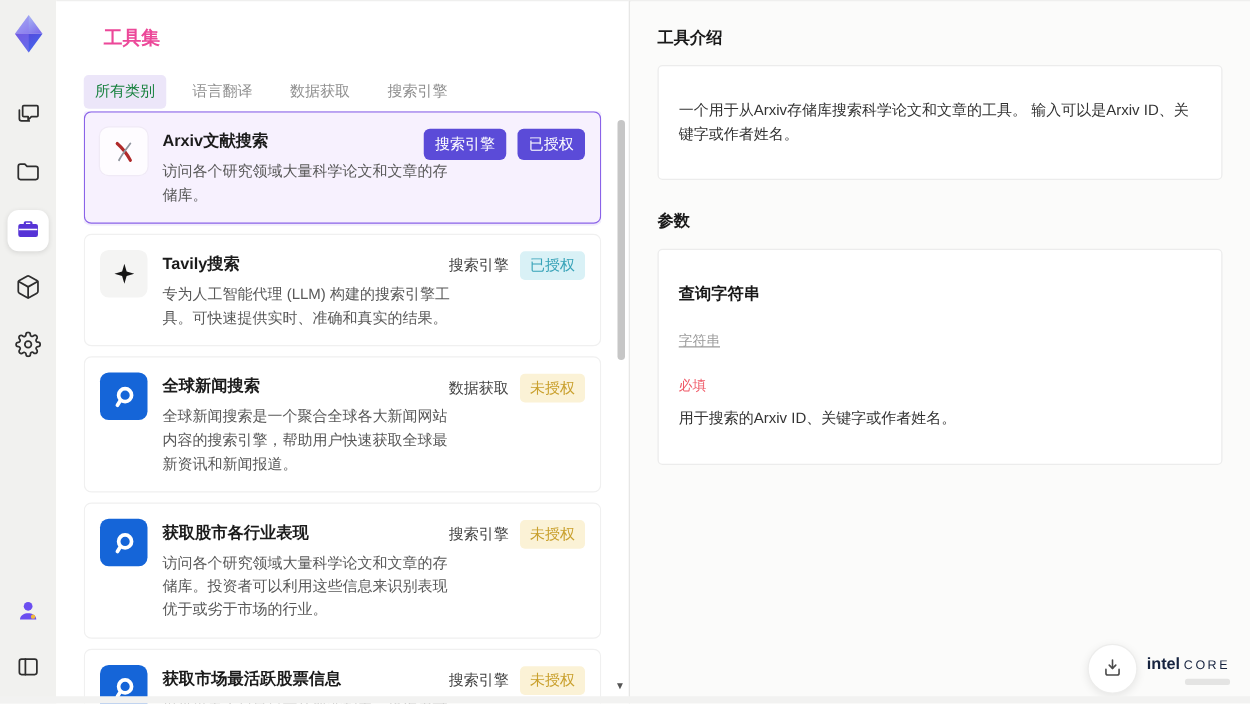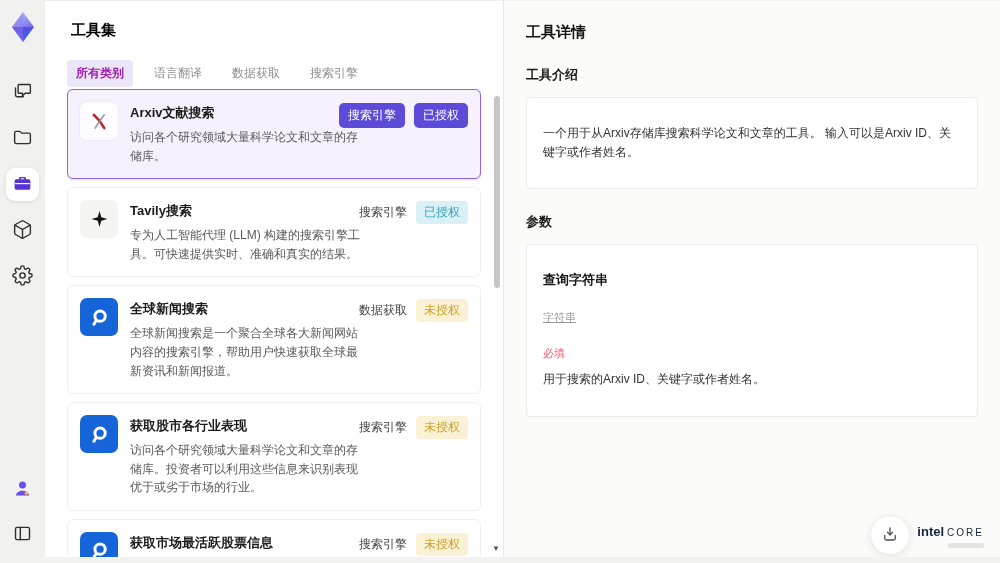--- a/index.html
+++ b/index.html
@@ -13,24 +13,24 @@
   .logo { width:36px; height:38px; display:flex; align-items:center; justify-content:center; margin-bottom:30px; }
   .side-nav { display:flex; flex-direction:column; align-items:center; gap:13px; }
   .side-btn { width:33px; height:33px; border:none; background:transparent; border-radius:9px; display:flex; align-items:center; justify-content:center; cursor:pointer; }
   .side-btn svg { width:21px; height:21px; stroke:#2e2e2e; stroke-width:1.6; fill:none; stroke-linecap:round; stroke-linejoin:round; }
   .side-btn.active { background:#ffffff; box-shadow:0 1px 4px rgba(0,0,0,.10); }
   .side-btn.active svg { stroke:none; }
   .sidebar-bottom { margin-top:auto; display:flex; flex-direction:column; align-items:center; gap:12px; }
 
   
   .list-pane { flex:0 0 458px; position:relative; background:#fff; border-top:1px solid #efefee; padding:18px 22px 0; }
-  .page-title { font-size:15px; font-weight:bold; color:#000000; margin:2px 4px 20px; }
+  .page-title { font-size:15px; font-weight:bold; color:#ec4899; margin:2px 16px 20px; }
   .tabs { display:flex; align-items:center; gap:12px; margin-bottom:12px; }
   .tab { border:none; background:transparent; font-size:12px; color:#8f8f8f; padding:5px 9px; border-radius:4px; cursor:pointer; font-family:inherit; }
-  .tab.active { background:#ece6f9; color:#a21caf; font-weight:bold; }
+  .tab.active { background:#ece6f9; color:#15803d; font-weight:normal; }
 
   .cards { position:absolute; left:22px; right:22px; top:88px; bottom:0; overflow:hidden; display:flex; flex-direction:column; gap:8px; }
   .card { position:relative; flex-shrink:0; background:#fff; border:1px solid #f0f0f0; border-radius:6px; padding:12px 12px 13px; display:flex; gap:12px; cursor:pointer; }
   .card.selected { background:#f7f1fe; border:1.5px solid #8a63e8; box-shadow:0 0 0 1.5px rgba(138,99,232,.12); }
   .card-icon { width:38px; height:38px; flex:0 0 38px; border-radius:7px; background:#f5f5f4; display:flex; align-items:center; justify-content:center; }
   .card-icon svg { width:23px; height:23px; }
   .icon-arxiv { background:#fefcff; box-shadow:0 0 0 1px #f0eaf6; }
   .icon-tavily { background:#f4f4f3; }
   .icon-news { background:#1565d8; }
   .card-text { margin-right:102px; }
@@ -247,21 +247,20 @@
     </div>
   </div>
       </div>
     <div class="scrollbar">
       <div class="scroll-thumb"></div>
       <div class="scroll-arrow">▼</div>
     </div>
   </main>
 
   <section class="detail-pane">
-    <h2 class="detail-title">工具详情</h2>
 
     <h3 class="section-heading">工具介绍</h3>
     <div class="box">
       <p>一个用于从Arxiv存储库搜索科学论文和文章的工具。 输入可以是Arxiv ID、关键字或作者姓名。</p>
     </div>
 
     <h3 class="section-heading">参数</h3>
     <div class="box">
       <div class="param-head">
         <span class="param-name">查询字符串</span>

